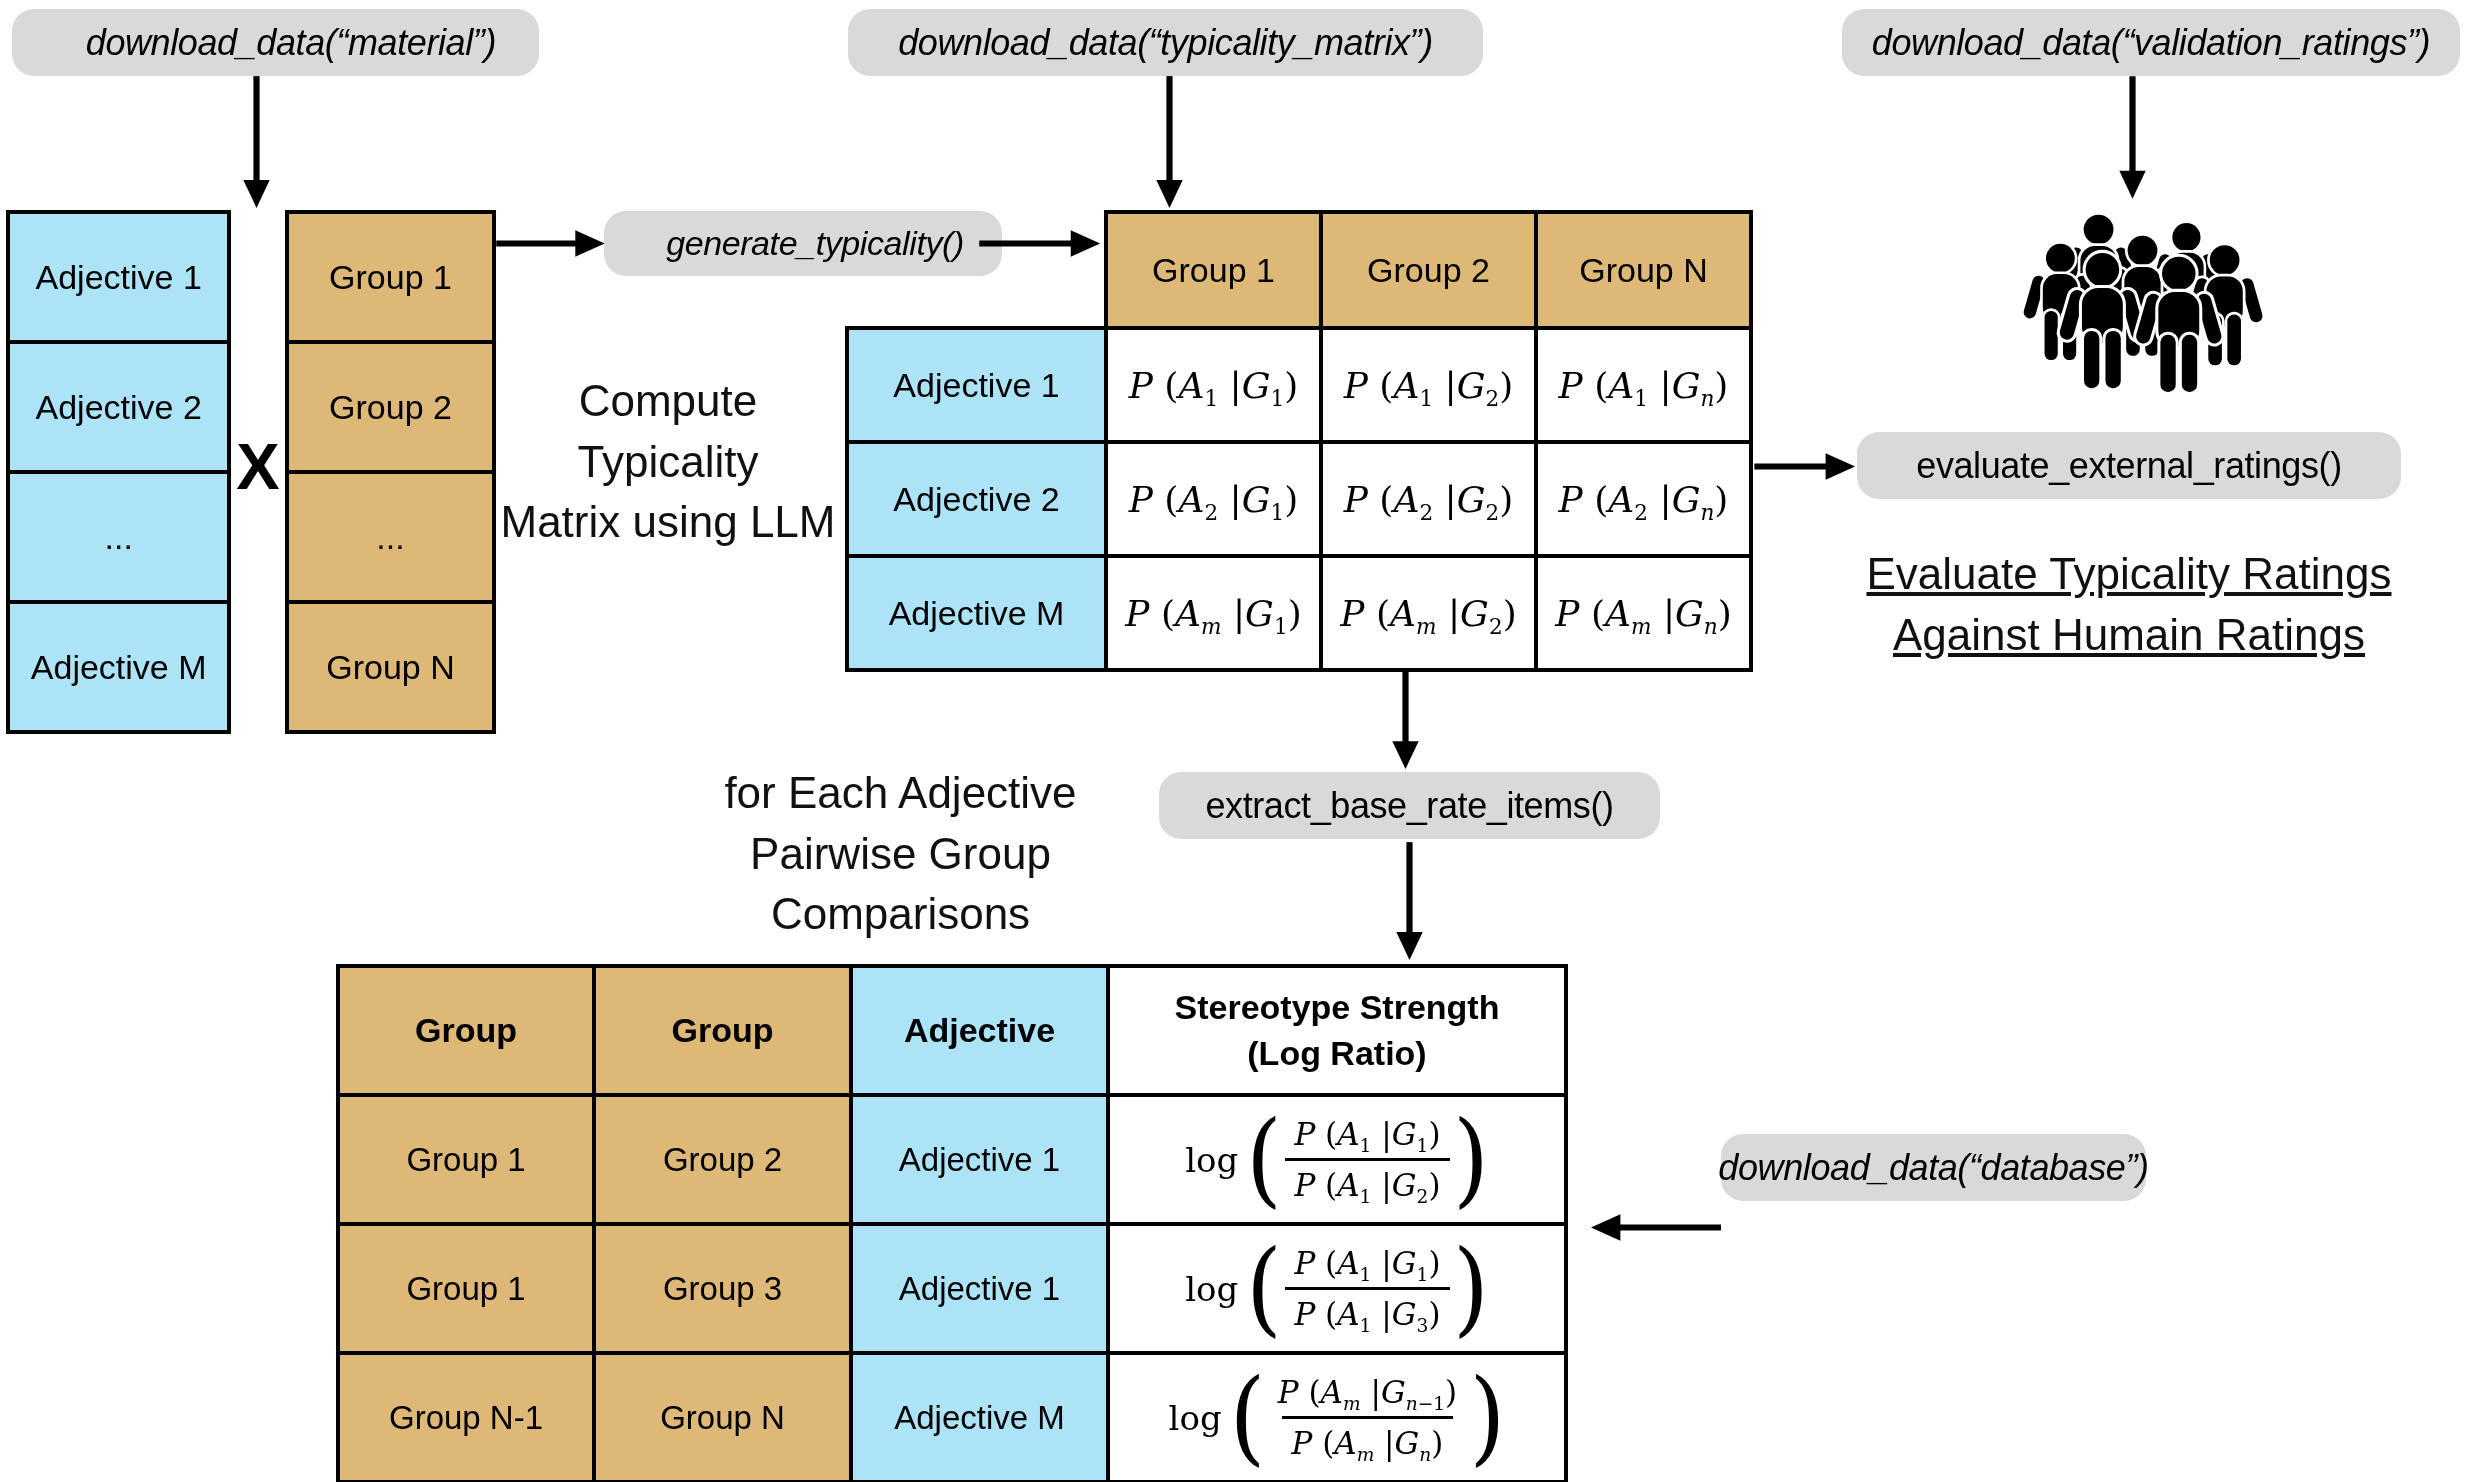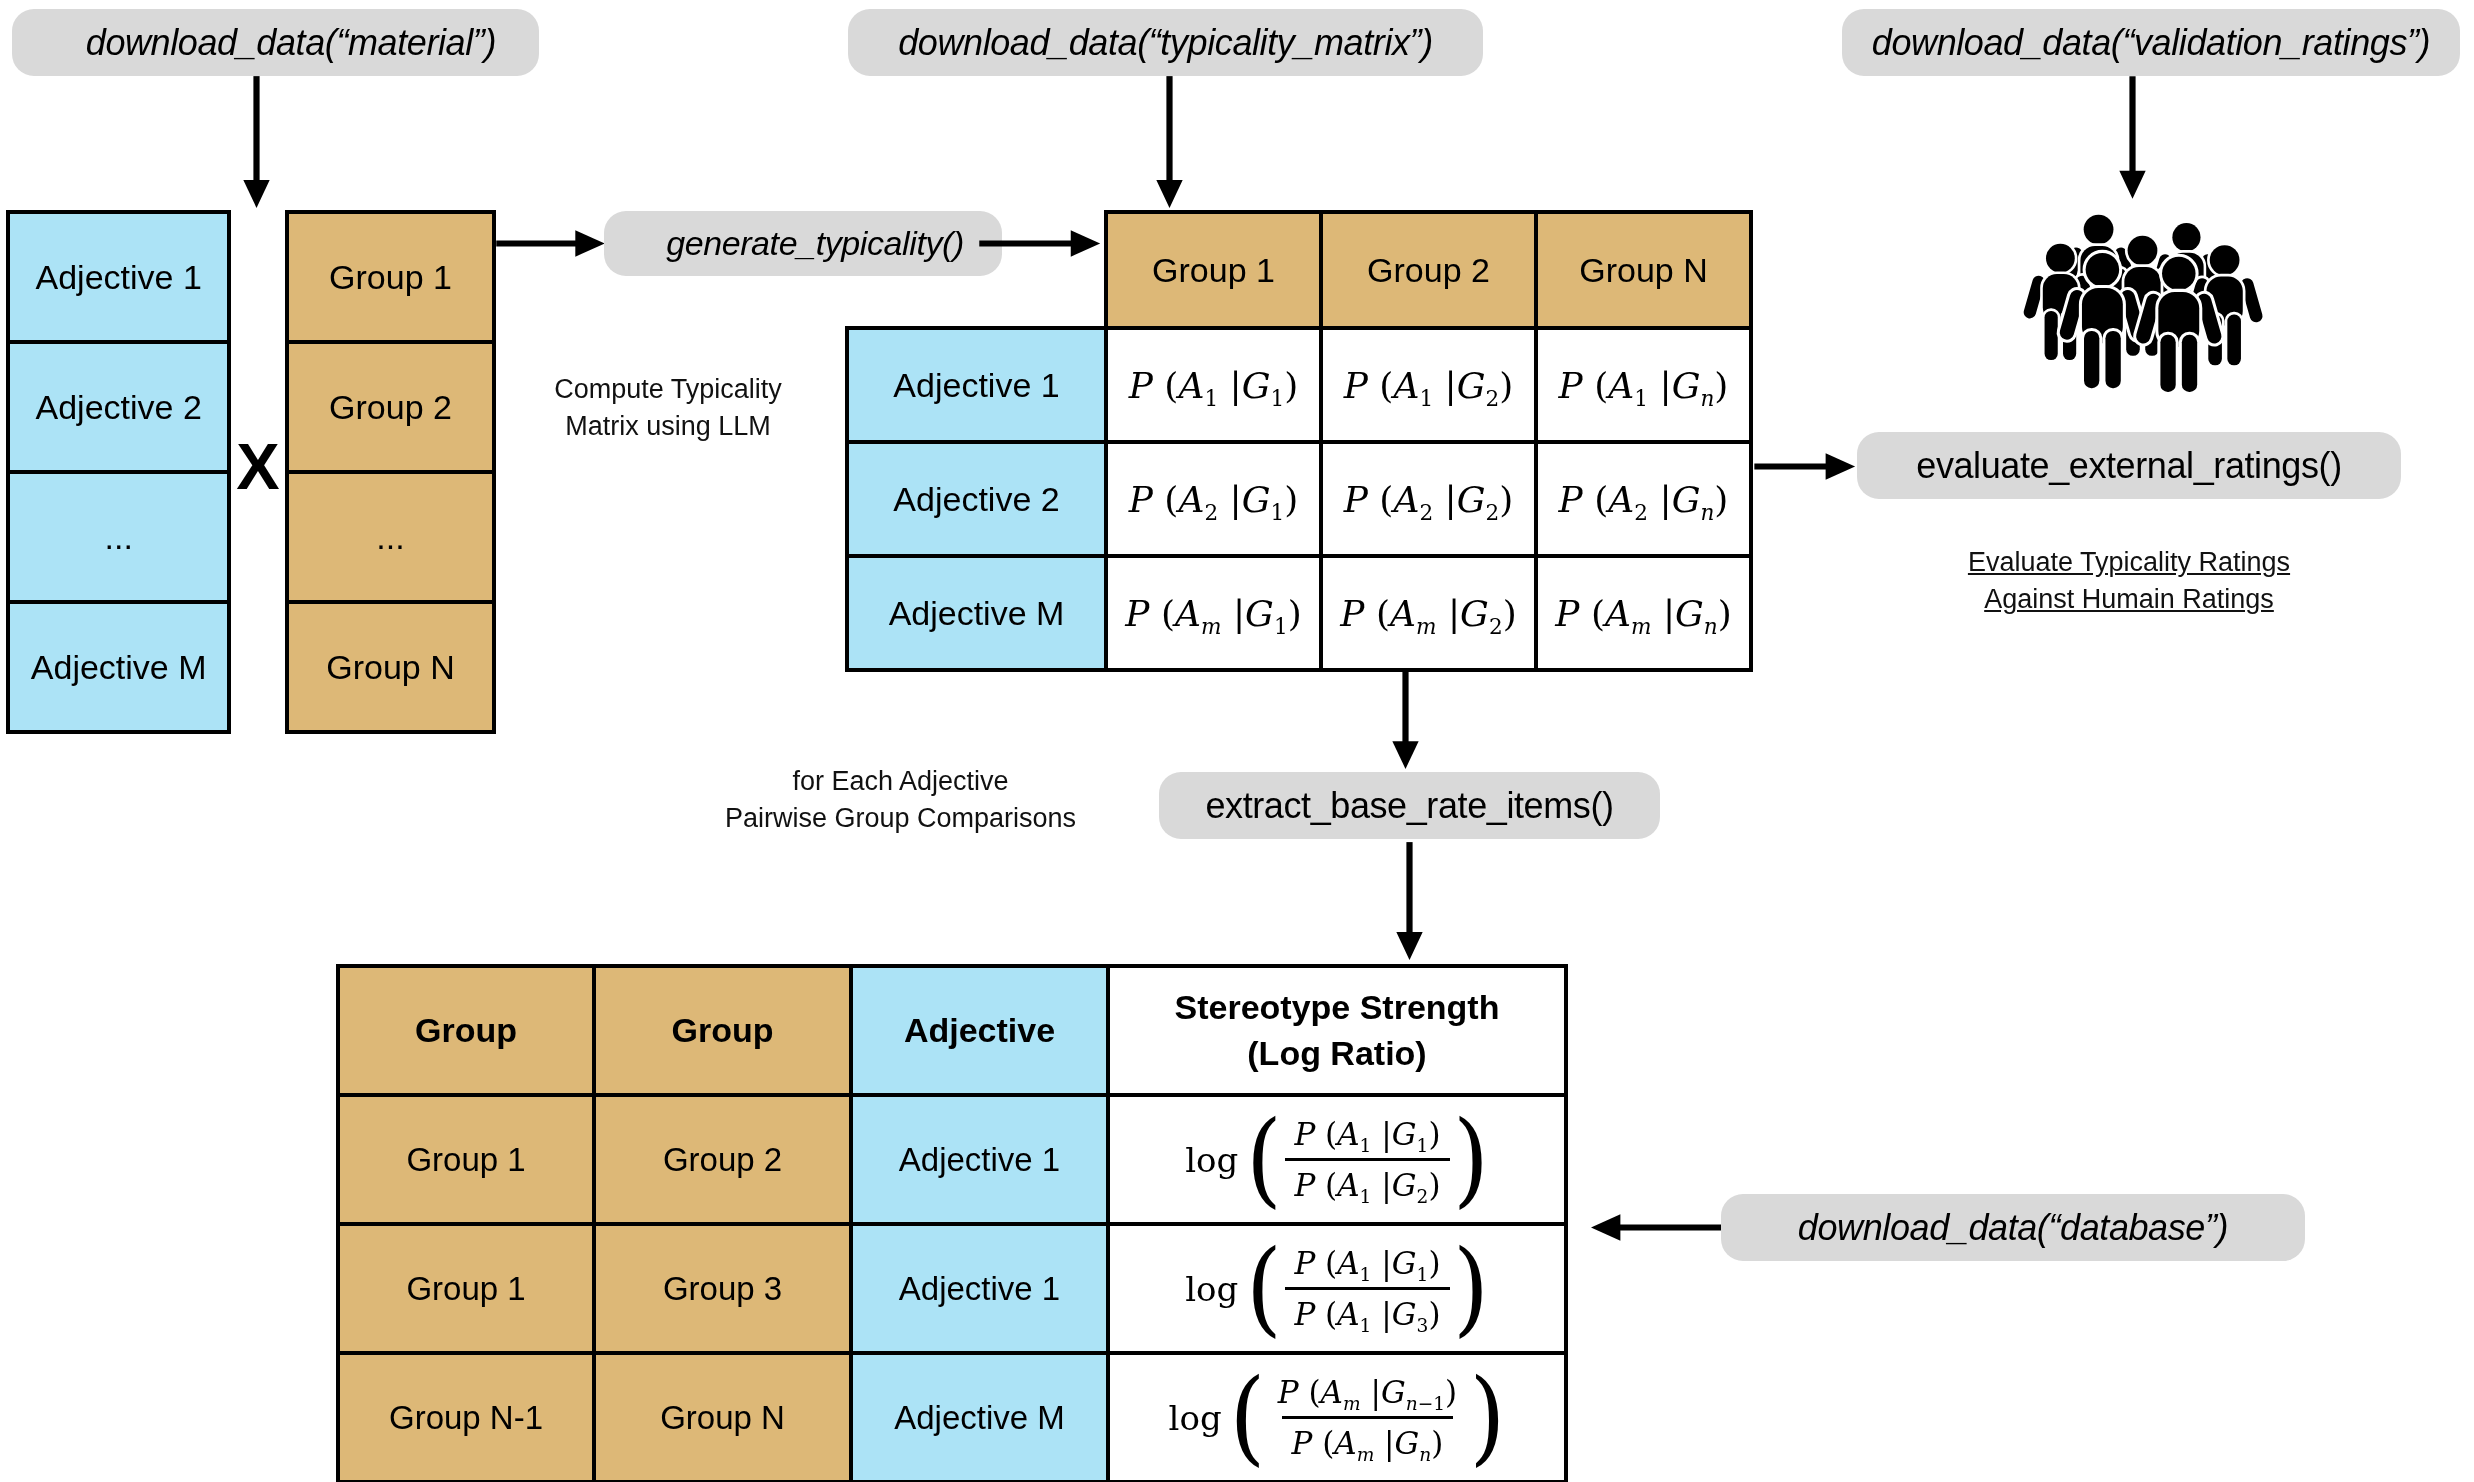--- a/index.html
+++ b/index.html
@@ -9,21 +9,21 @@
   }
   
   .pill {
     position:absolute; background:#d9d9d9; border-radius:22px;
     display:flex; align-items:center; justify-content:center;
     font-size:36px; letter-spacing:-0.4px; white-space:nowrap;
   }
   .pill.it { font-style:italic; }
   
   .caption {
-    position:absolute; text-align:center; font-size:27px; line-height:1.38;
+    position:absolute; text-align:center; font-size:44px; line-height:1.38;
     color:#111;
   }
   
   .arrow { position:absolute; }
   .arrow line { stroke:#000; stroke-width:8; }
   .arrow polygon { fill:#000; }
   
   table { border-collapse:collapse; }
   .coltable { position:absolute; table-layout:fixed; }
   .coltable td {
@@ -305,18 +305,18 @@
       </td>
     </tr>
   </tbody>
     </table>
 
   <svg class="arrow" style="left:1591px; top:1212px;" width="130" height="31" viewBox="0 0 168 40">
     <polygon points="38,3 38,37 0,20"></polygon>
       <line x1="34" y1="20" x2="168" y2="20"></line>
   </svg>
 
-  <div class="pill it" style="left:1721px; top:1194px; width:584px; height:67px;">
+  <div class="pill it" style="left:1721px; top:1134px; width:425px; height:67px;">
     <span>download_data(“database”)</span>
   </div>
 
 </div>
 
 
 </body></html>

